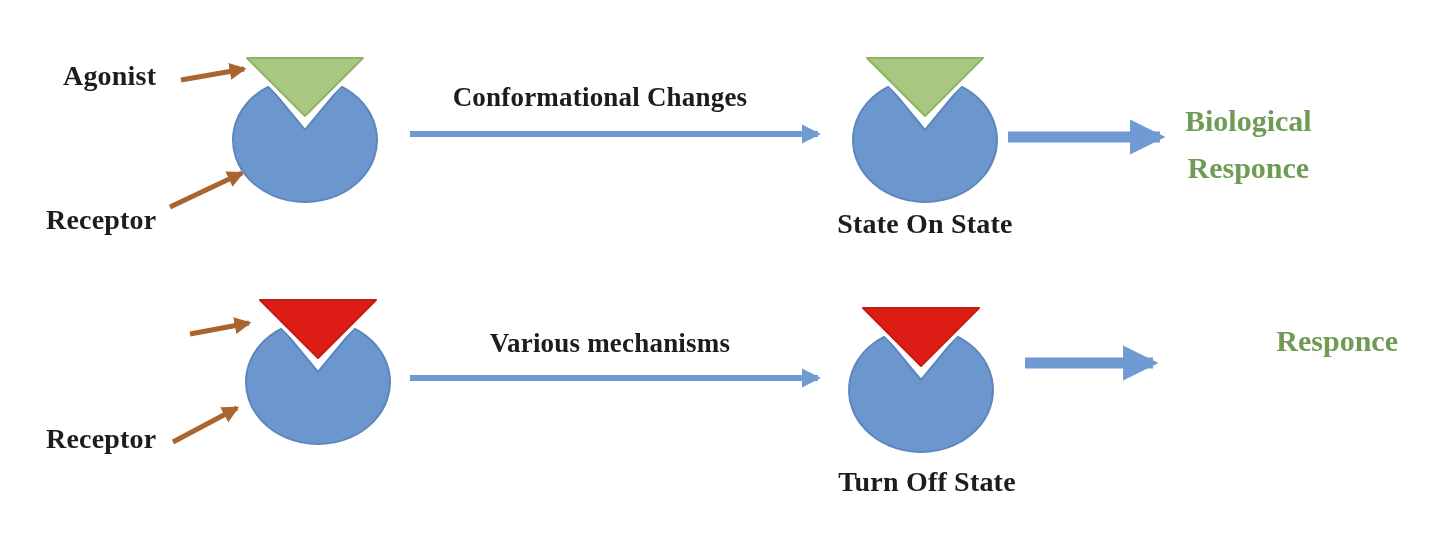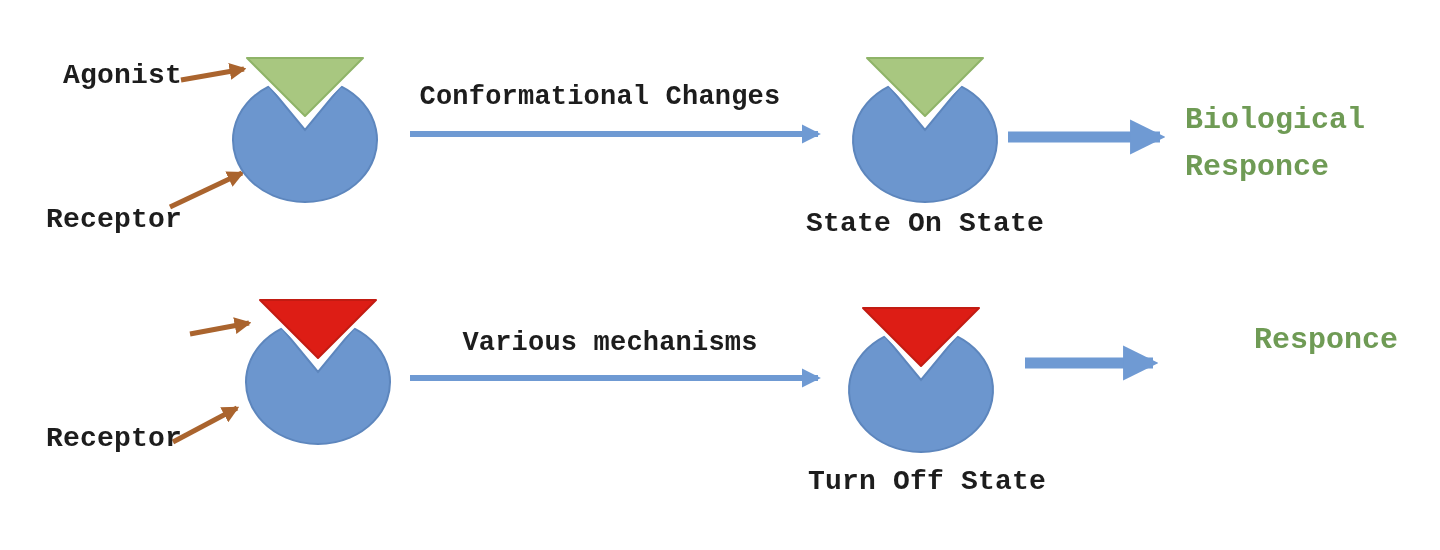--- a/index.html
+++ b/index.html
@@ -1,40 +1,41 @@
 <!DOCTYPE html>
 <html><head>
 <meta charset="utf-8">
 <style>
   html,body{margin:0;padding:0;background:#fff;}
   .canvas{
     position:relative;
     width:1440px;height:550px;
     background:#ffffff;
     overflow:hidden;
-    font-family:Liberation Mono, monospace;
+    font-family:Liberation Serif, serif;
   }
   svg.diagram{position:absolute;left:0;top:0;}
   .label{
     position:absolute;
     font-weight:700;
     color:#1d1d1d;
     font-size:28px;
     white-space:nowrap;
     letter-spacing:0.2px;
   }
   .label.small{font-size:27px;}
   .label.centered{text-align:center;}
   .label-green{
     position:absolute;
     font-weight:700;
     color:#6f9b55;
     font-size:30px;
     line-height:47px;
     white-space:nowrap;
+    text-align:center;
   }
   .label-green.right{text-align:right;}
 </style>
 </head>
 <body>
 
 <div class="canvas">
 
   <svg class="diagram" width="1440" height="550" viewBox="0 0 1440 550">
     <defs>

